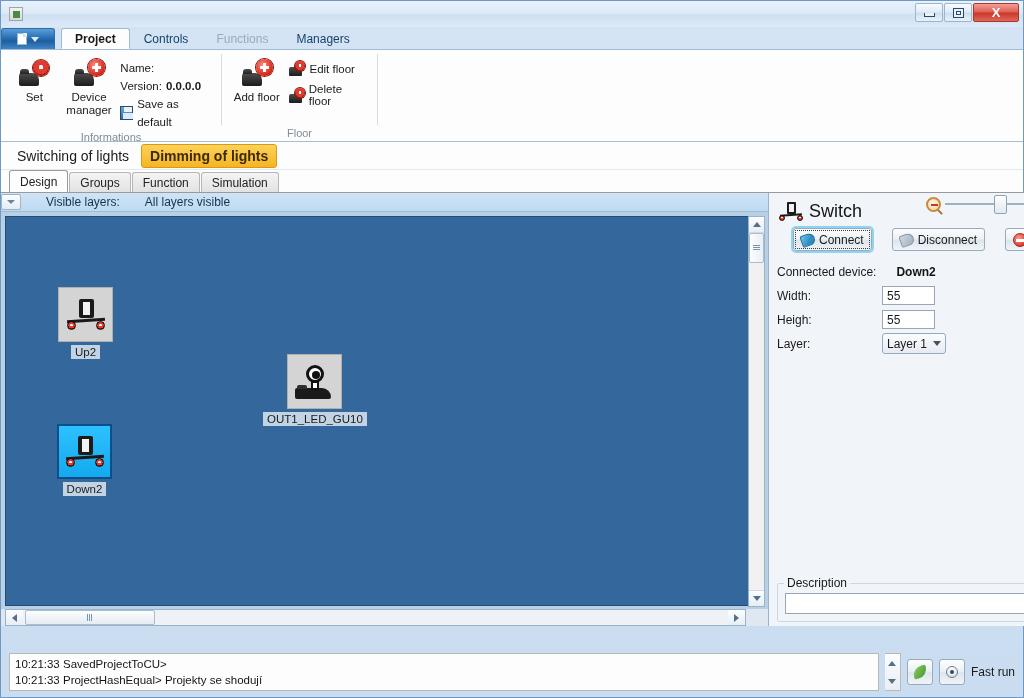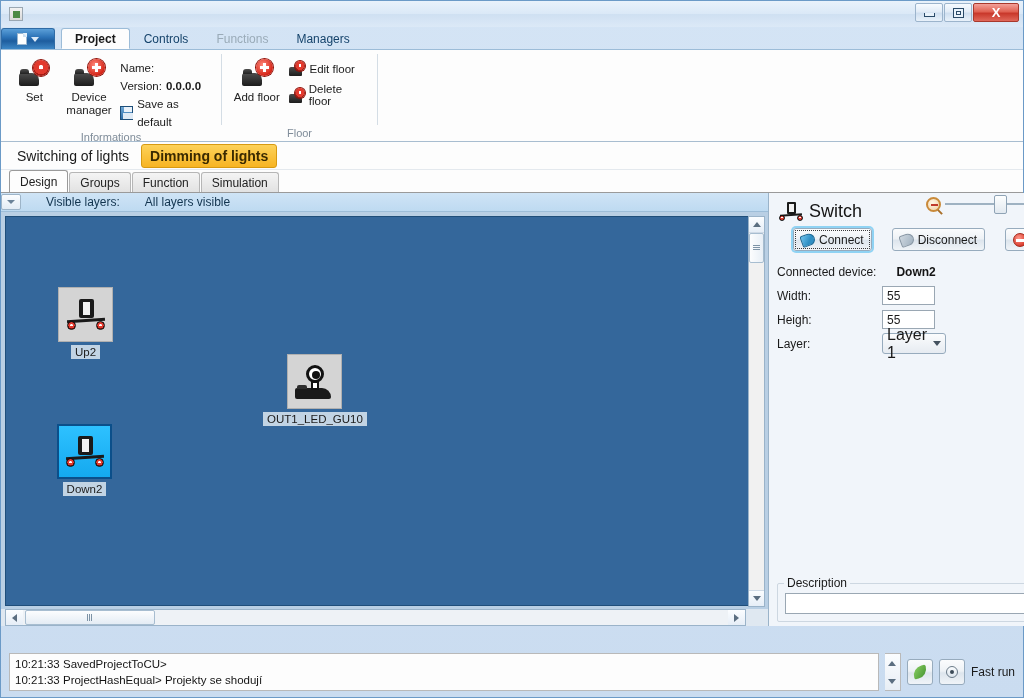--- a/index.html
+++ b/index.html
@@ -398,21 +398,21 @@
     width: 53px; height: 19px;
     background: #fff; border: 1px solid #9aa7b3;
     font-size: 12px; padding: 0 4px;
     display: flex; align-items: center;
     color: #1a1a1a;
   }
   .pselect {
     width: 64px; height: 21px;
     background: linear-gradient(180deg,#fbfcfd,#e6ebf1);
     border: 1px solid #97abbd; border-radius: 3px;
-    font-size: 16px; padding: 0 4px;
+    font-size: 12px; padding: 0 4px;
     display: flex; align-items: center; justify-content: space-between;
     color: #1a1a1a;
   }
   .pselect .c { width:0;height:0;border-left:4px solid transparent;border-right:4px solid transparent;border-top:5px solid #44525f;}
 
   .descbox {
     position: absolute; left: 8px; right: 10px; bottom: 4px;
     border: 1px solid #cdd7e1; border-radius: 2px;
     padding: 9px 7px 7px 7px;
   }

